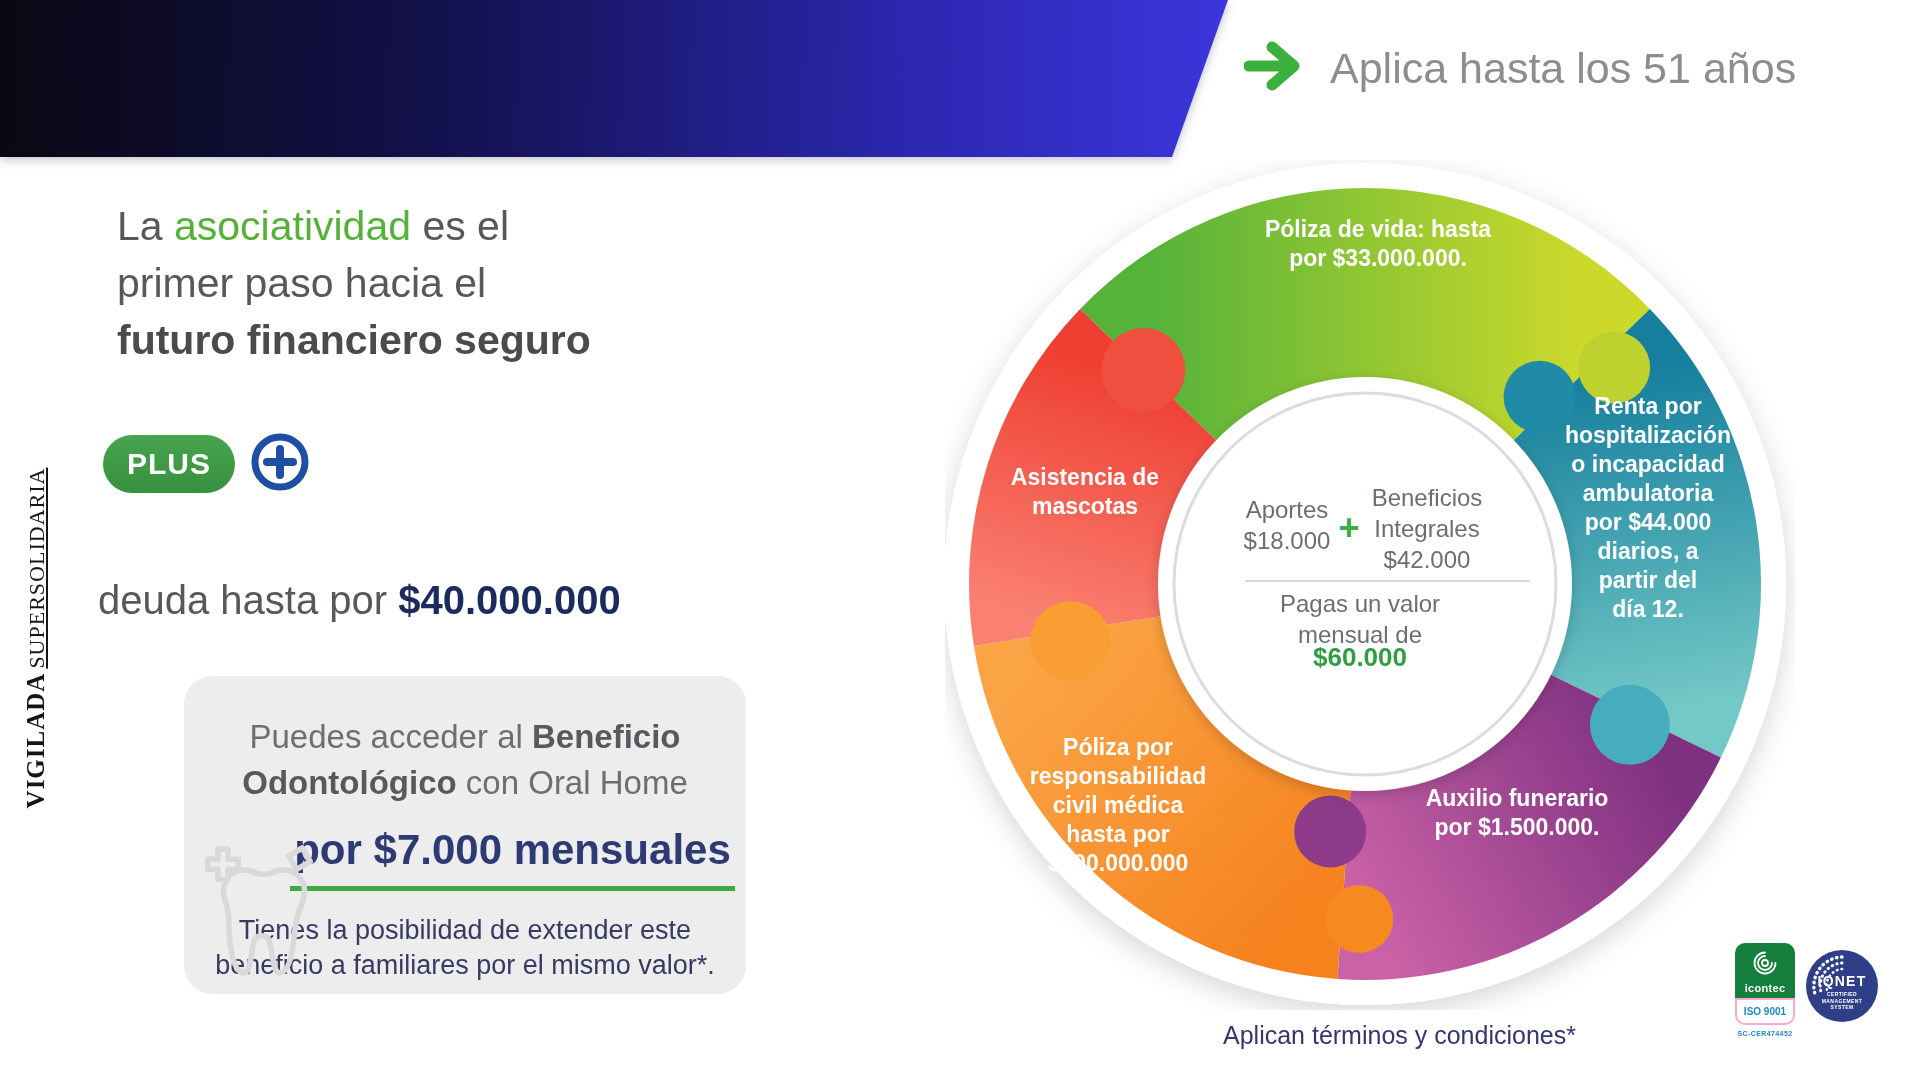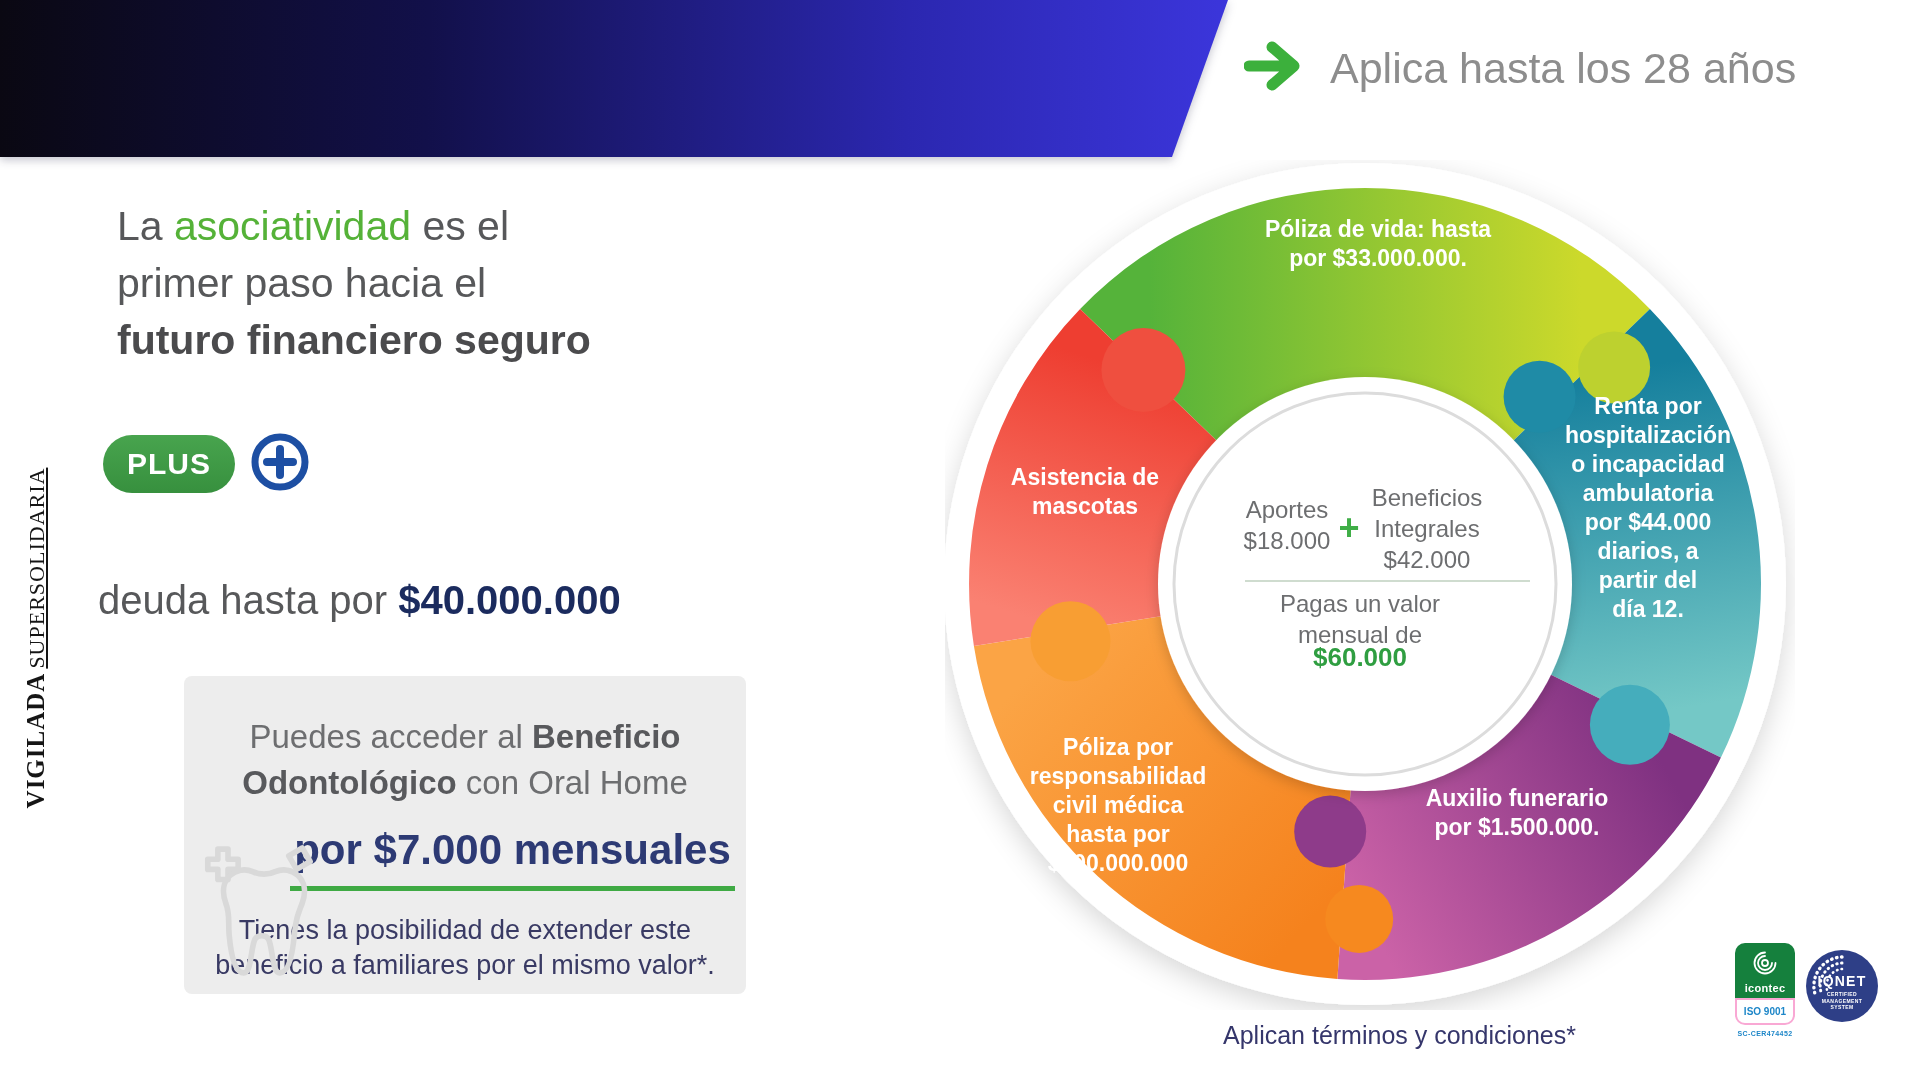--- a/index.html
+++ b/index.html
@@ -29,21 +29,21 @@
   .plus-row { position:absolute; left:103px; top:433px; display:flex; align-items:center; gap:16px; }
   .plus-pill { width:132px; height:58px; border-radius:32px;
                background:linear-gradient(180deg,#48a44e,#37903e);
                color:#fff; font-size:30px; font-weight:700; letter-spacing:1px;
                display:flex; align-items:center; justify-content:center; }
 
   .debt { position:absolute; left:98px; top:522px; font-size:40px; line-height:52px; color:#57585a; }
   .debt .amount { font-weight:700; color:#1b2b5e; }
 
   .card { position:absolute; left:184px; top:676px; width:562px; height:318px;
-          background:#ededed; border-radius:8px; }
+          background:#ededed; border-radius:28px; }
   .card-l1 { margin-top:38px; text-align:center; font-size:33px; line-height:46px; color:#6d6e70; }
   .card-l1 strong { color:#58595c; }
   .price-wrap { margin-top:20px; margin-left:95px; text-align:center; }
   .card-price { display:inline-block; font-size:42px; font-weight:700; color:#2d3a74;
                 padding:0 4px 12px 4px; border-bottom:5px solid #3faa44; }
   .card-note { margin-top:22px; text-align:center; font-size:27px; line-height:35px; color:#393a64; }
   .tooth { position:absolute; left:8px; top:148px; }
 
   .vigilada { position:absolute; left:36px; top:638px; transform:translate(-50%,-50%) rotate(-90deg);
               white-space:nowrap; color:#151515; font-family:"Liberation Serif","DejaVu Serif",serif; }
@@ -99,21 +99,21 @@
   <div class="banner"></div>
 </div>
 <div class="banner-title">Plan semilla Médico General</div>
 
 <div class="eligibility">
   <span>
     <svg width="64" height="56" viewBox="0 0 64 56">
       <path d="M5 28 H44 M28 9 L50 28 L28 47" fill="none" stroke="#3cb03c" stroke-width="11" stroke-linecap="round" stroke-linejoin="round"></path>
     </svg>
   </span>
-  <span class="eligibility-text">Aplica hasta los 28 años</span>
+  <span class="eligibility-text">Aplica hasta los 51 años</span>
 </div>
 
 <div class="intro">
   <span>La </span><span class="hl">asociatividad</span><span> es el</span><br>
   <span>primer paso hacia el</span><br>
   <strong>futuro financiero seguro</strong>
 </div>
 
 <div class="plus-row">
   <div class="plus-pill">PLUS</div>

